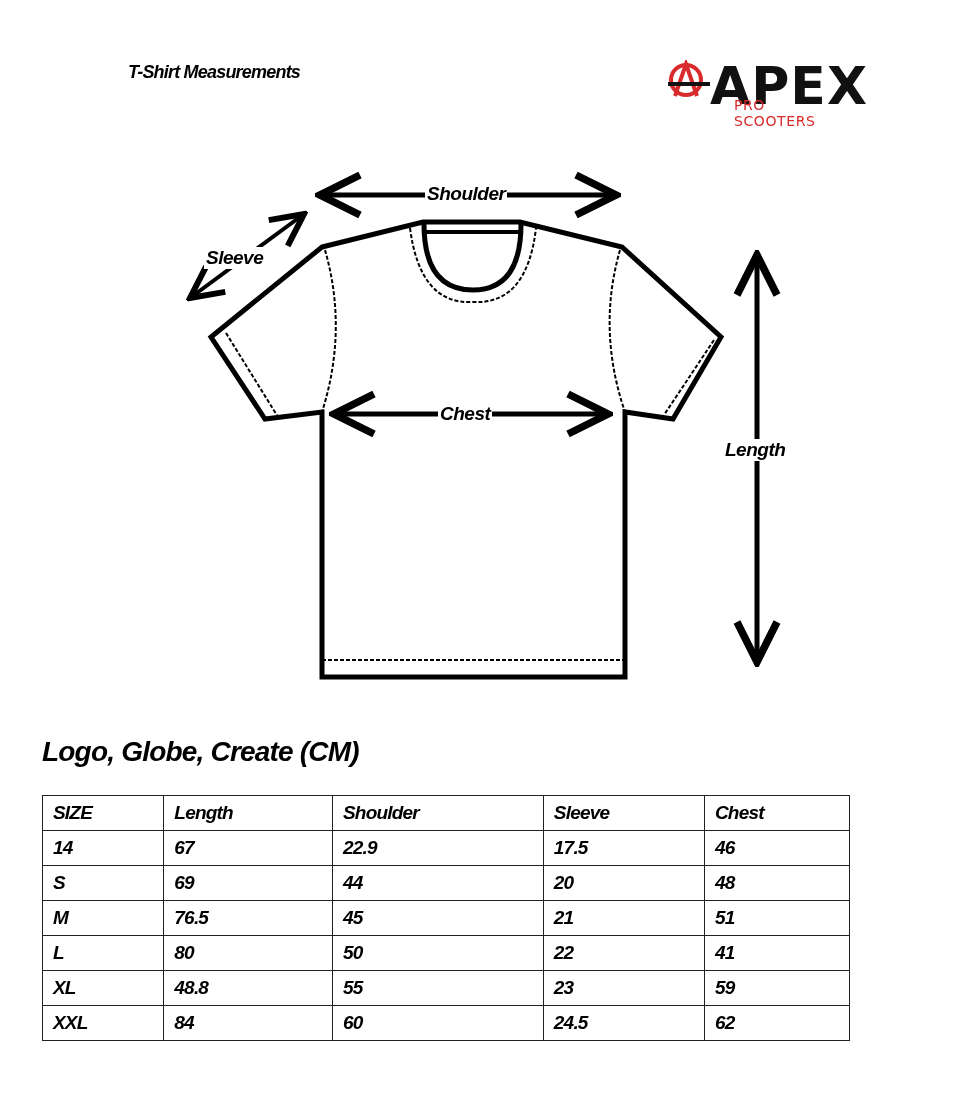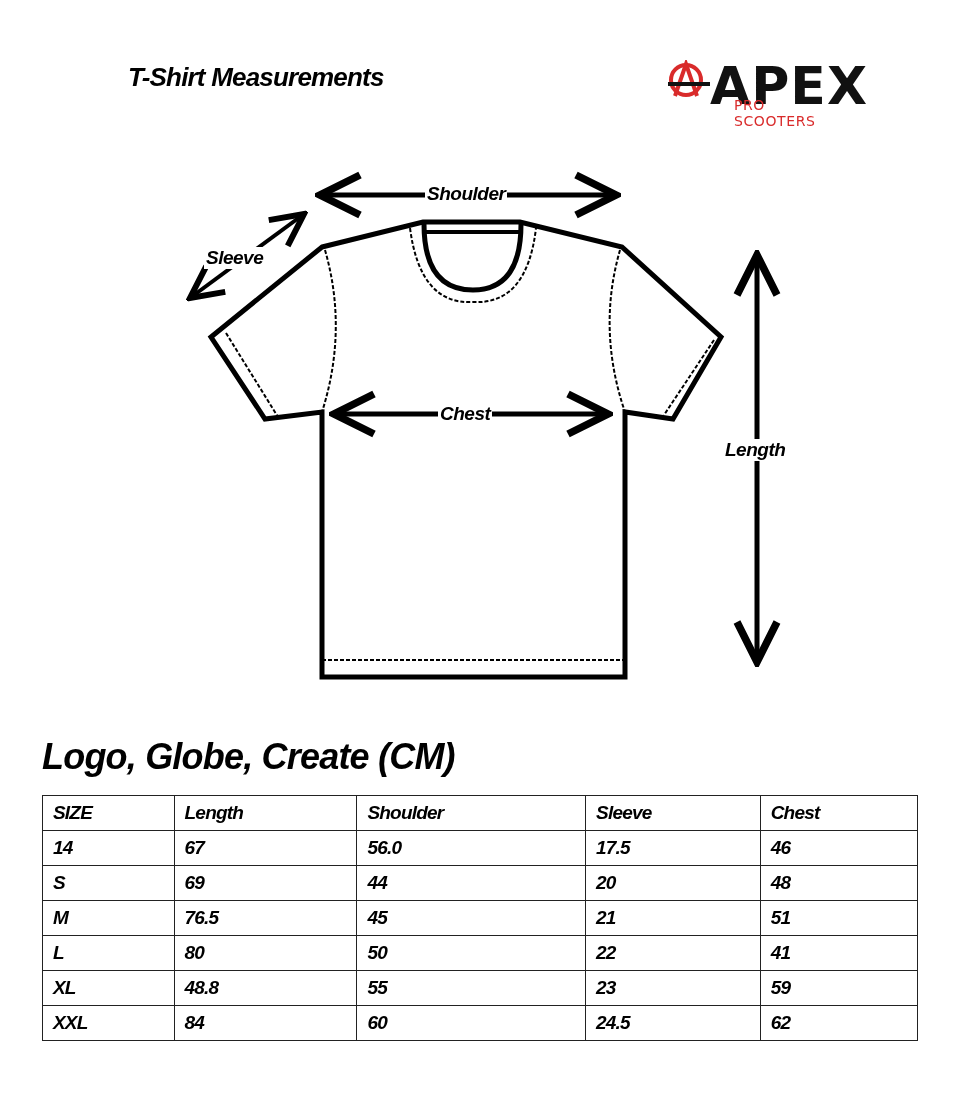--- a/index.html
+++ b/index.html
@@ -1,30 +1,30 @@
 <!DOCTYPE html>
 <html><head>
 <meta charset="utf-8">
 <style>
   html, body { margin: 0; padding: 0; background: #ffffff; }
   body { width: 960px; height: 1117px; position: relative; overflow: hidden;
          font-family: "Liberation Sans", sans-serif; color: #000; }
-  .title { position: absolute; left: 128px; top: 62px; font-size: 26px; font-weight: bold;
+  .title { position: absolute; left: 128px; top: 62px; font-size: 18px; font-weight: bold;
            font-style: italic; letter-spacing: -0.8px; }
   .logo { position: absolute; left: 666px; top: 58px; width: 170px; height: 56px; }
   .logo-word { position: absolute; left: 44px; top: -2px; font-size: 52px; font-weight: bold;
                letter-spacing: 1px; font-family: "DejaVu Sans", sans-serif; color: #111; }
   .logo-sub { position: absolute; left: 68px; top: 39px; font-size: 14px; color: #d92b2b;
               letter-spacing: 0.6px; font-family: "DejaVu Sans", sans-serif; }
   .diagram { position: absolute; left: 0; top: 0; width: 960px; height: 720px; }
   .diag-label { position: absolute; font-style: italic; font-weight: bold; font-size: 19px;
                 background: #fff; padding: 0 2px; letter-spacing: -0.5px; }
-  .section-title { position: absolute; left: 42px; top: 736px; font-size: 36px; font-weight: bold;
+  .section-title { position: absolute; left: 42px; top: 736px; font-size: 28px; font-weight: bold;
                    font-style: italic; letter-spacing: -0.8px; }
-  table.size-table { position: absolute; left: 42px; top: 795px; width: 876px;
+  table.size-table { position: absolute; left: 42px; top: 795px; width: 808px;
                      border-collapse: collapse; }
   table.size-table td, table.size-table th {
     border: 1.5px solid #222; height: 34px; padding: 0 0 0 10px; text-align: left;
     font-style: italic; font-weight: bold; font-size: 19px; letter-spacing: -0.8px;
     vertical-align: middle;
   }
   table.size-table th { font-weight: bold; }
 </style>
 </head>
 <body>
@@ -82,21 +82,21 @@
       <th>Length</th>
       <th>Shoulder</th>
       <th>Sleeve</th>
       <th>Chest</th>
     </tr>
   </thead>
   <tbody>
     <tr>
       <td>14</td>
       <td>67</td>
-      <td>56.0</td>
+      <td>22.9</td>
       <td>17.5</td>
       <td>46</td>
     </tr>
     <tr>
       <td>S</td>
       <td>69</td>
       <td>44</td>
       <td>20</td>
       <td>48</td>
     </tr>

